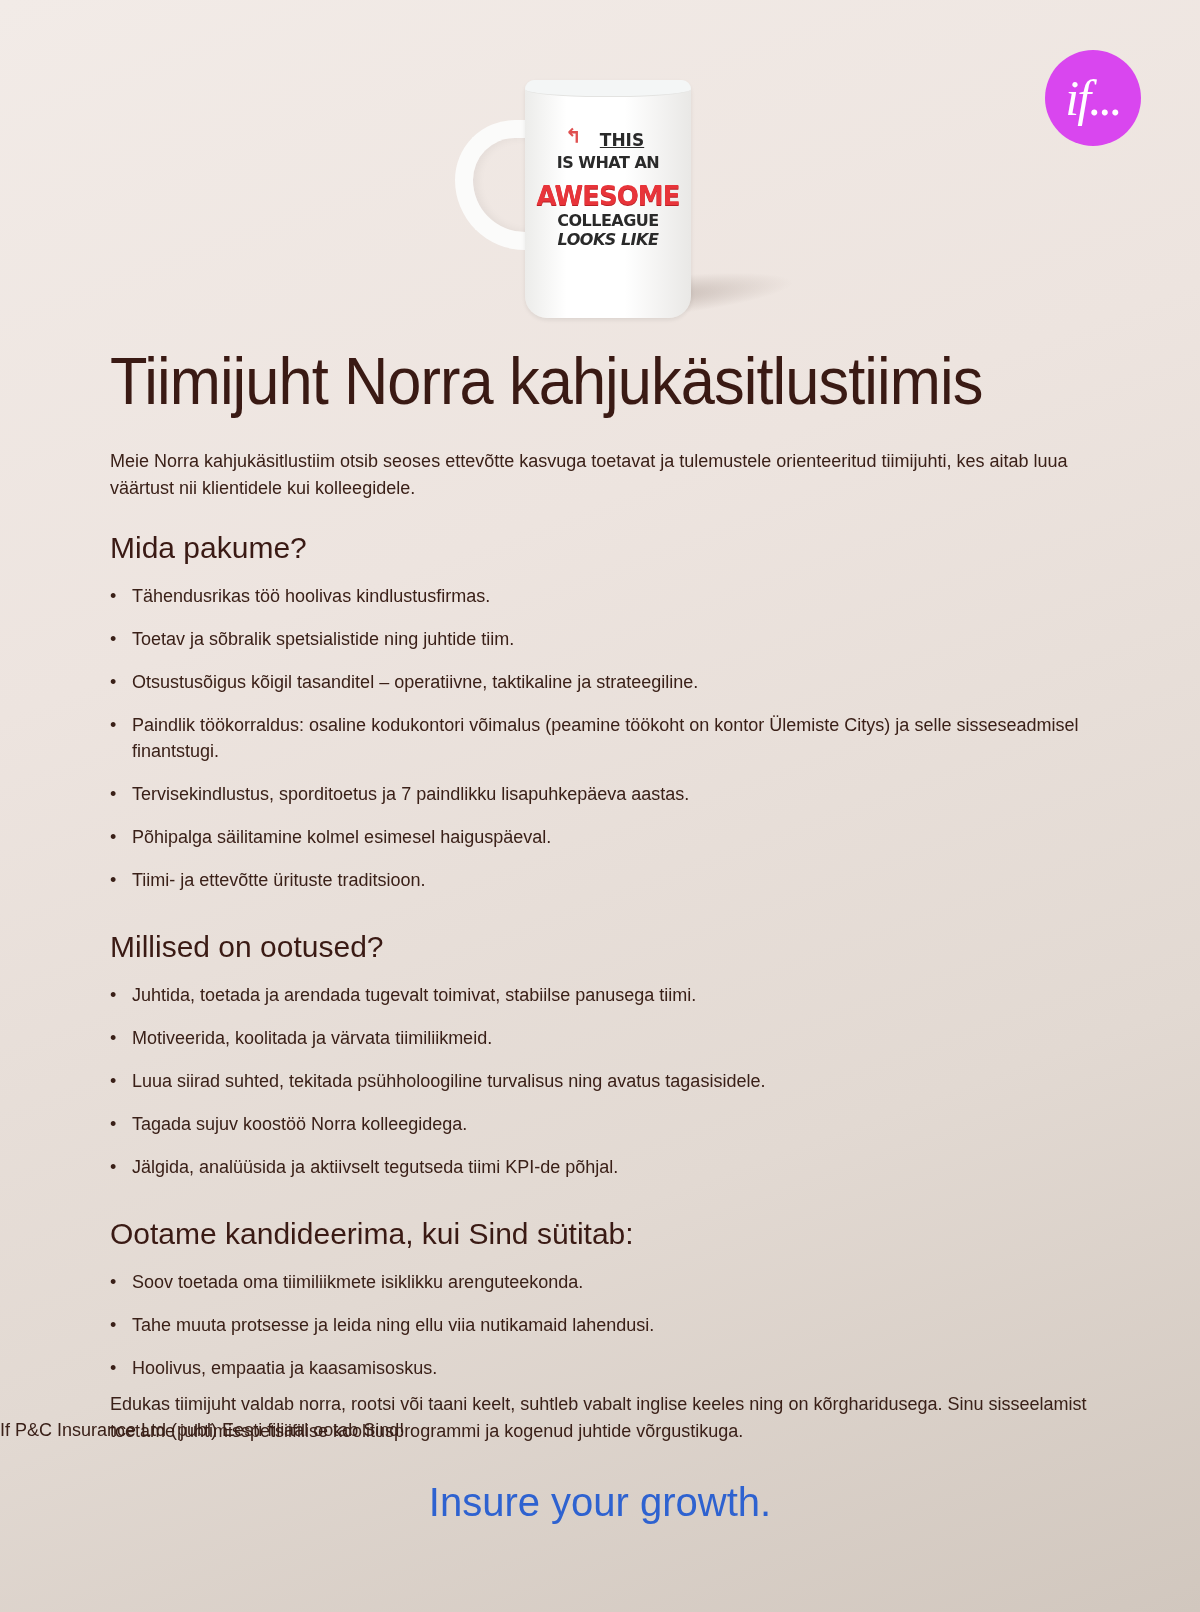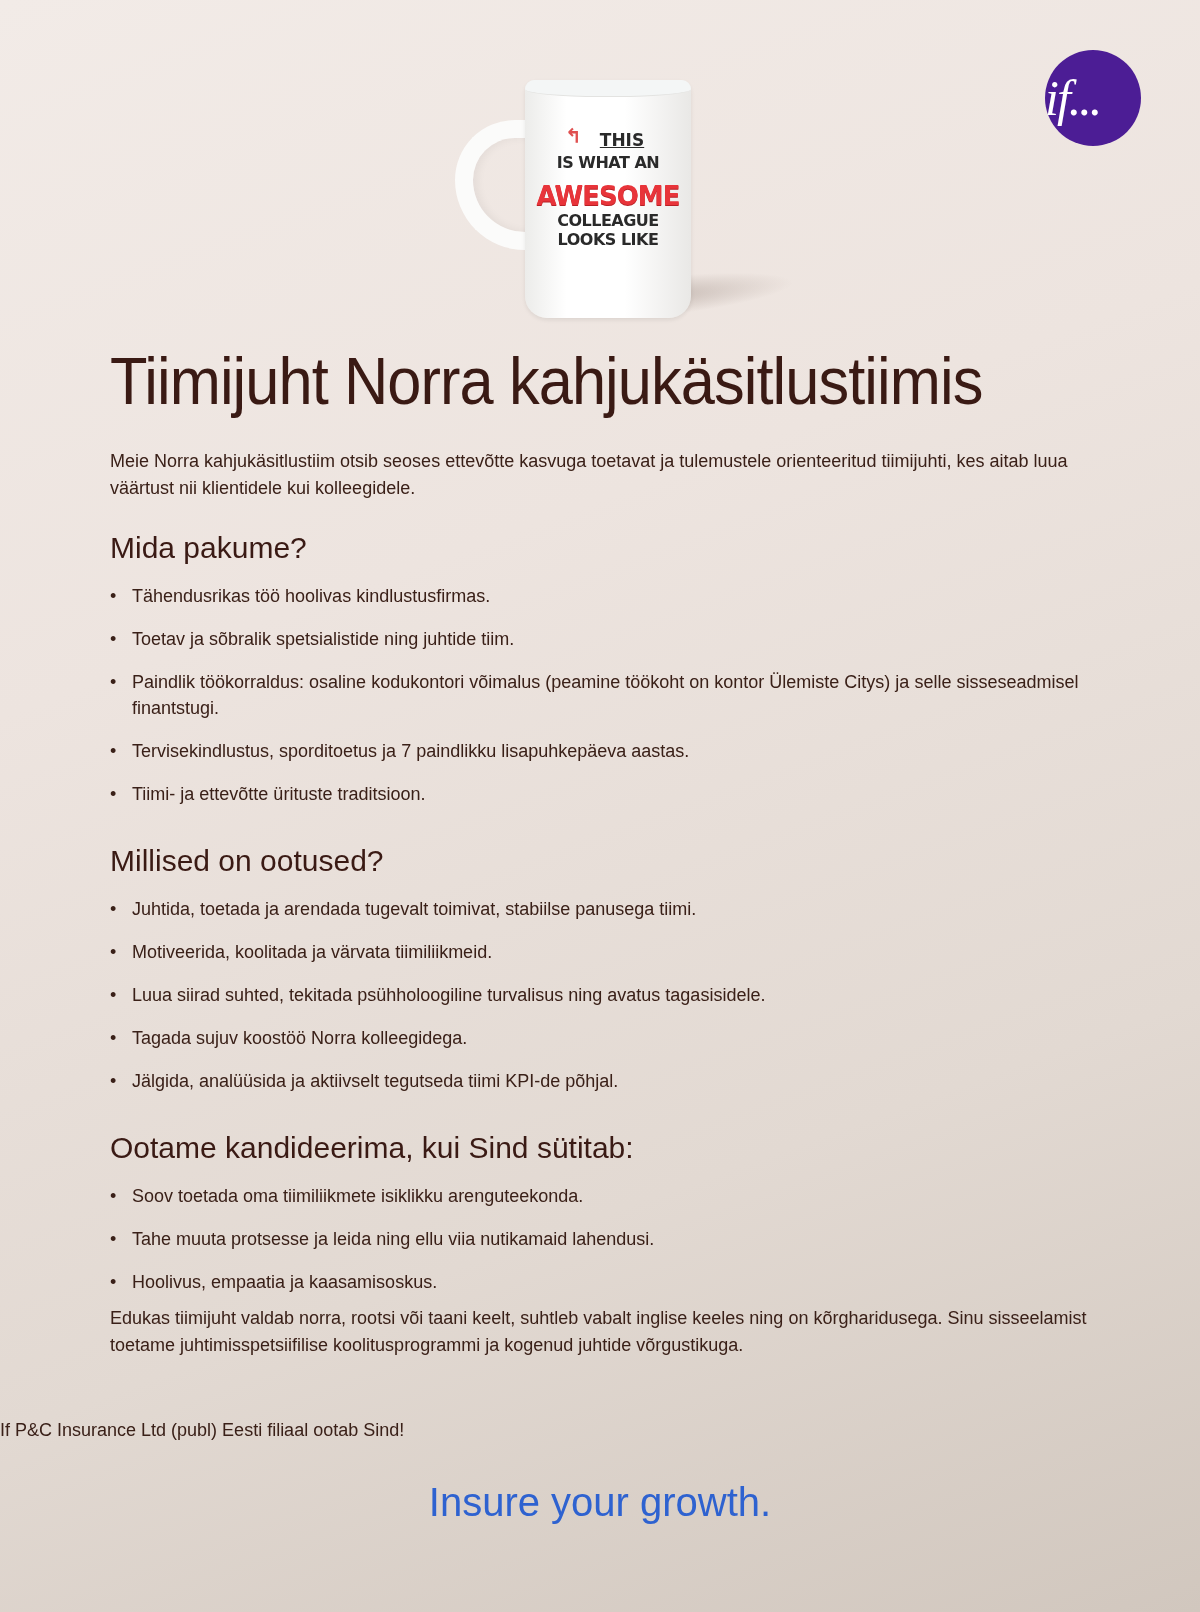--- a/index.html
+++ b/index.html
@@ -4,22 +4,22 @@
   <style>
     html, body { margin: 0; padding: 0; }
     body {
       width: 1200px; height: 1612px; overflow: hidden; position: relative;
       background: linear-gradient(160deg, #f2ebe7 0%, #ede4df 35%, #e2d9d2 70%, #d1c7be 100%);
       font-family: "Liberation Sans", sans-serif;
       color: #3a2018;
     }
     .logo {
       position: absolute; left: 1045px; top: 50px; width: 96px; height: 96px;
-      border-radius: 50%; background: #4c1d95;
-      display: flex; align-items: center; 
+      border-radius: 50%; background: #d946ef;
+      display: flex; align-items: center; justify-content: center;
       color: #fff; font-family: "Liberation Serif", serif; font-style: italic;
       font-size: 50px; letter-spacing: -2px;
     }
     .mug-wrap { position: absolute; left: 455px; top: 80px; width: 360px; height: 250px; }
     .mug-shadow {
       position: absolute; left: 190px; top: 190px; width: 150px; height: 40px;
       background: radial-gradient(ellipse at left, rgba(120,100,90,0.35), rgba(120,100,90,0) 70%);
       transform: rotate(-6deg);
     }
     .mug-handle {
@@ -45,21 +45,21 @@
       line-height: 1;
     }
     .mug-text .l1 { font-size: 17px; text-decoration: underline; position: relative; left: 14px; }
     .mug-text .arrow { position: absolute; left: 40px; top: -6px; color: #e05050; font-size: 20px; }
     .mug-text .l2 { font-size: 16px; margin-top: 6px; letter-spacing: -0.5px; }
     .mug-text .awesome {
       font-size: 26px; color: #e8343a; margin-top: 12px; letter-spacing: -1px;
       text-shadow: 0 1px 0 #b82025;
     }
     .mug-text .l4 { font-size: 16px; margin-top: 4px; letter-spacing: -0.5px; }
-    .mug-text .l5 { font-size: 16px; margin-top: 3px; letter-spacing: -0.5px; }
+    .mug-text .l5 { font-size: 16px; margin-top: 3px; letter-spacing: -0.5px; font-style: italic; }
 
     .content { position: absolute; left: 110px; top: 345px; width: 1000px; }
     h1 {
       margin: 0; font-weight: normal; font-size: 66px; letter-spacing: -1px;
       color: #3a1a14; line-height: 1.1; white-space: nowrap;
       font-family: "Liberation Sans Narrow", "Liberation Sans", sans-serif;
       transform: scaleX(0.93); transform-origin: left;
     }
     .intro { margin: 30px 0 0 0; font-size: 18px; line-height: 27px; color: #3a2018; }
     h2 { margin: 28px 0 10px 0; font-weight: normal; font-size: 30px; color: #3a1a14; line-height: 1.2; }
@@ -106,22 +106,24 @@
 
 <div class="content">
   <h1>Tiimijuht Norra kahjukäsitlustiimis</h1>
   <p class="intro">Meie Norra kahjukäsitlustiim otsib seoses ettevõtte kasvuga toetavat ja tulemustele orienteeritud tiimijuhti, kes aitab luua väärtust nii klientidele kui kolleegidele.</p>
 
   <section>
     <h2>Mida pakume?</h2>
     <ul>
       <li>Tähendusrikas töö hoolivas kindlustusfirmas.</li>
       <li>Toetav ja sõbralik spetsialistide ning juhtide tiim.</li>
+      <li>Otsustusõigus kõigil tasanditel – operatiivne, taktikaline ja strateegiline.</li>
       <li>Paindlik töökorraldus: osaline kodukontori võimalus (peamine töökoht on kontor Ülemiste Citys) ja selle sisseseadmisel finantstugi.</li>
       <li>Tervisekindlustus, sporditoetus ja 7 paindlikku lisapuhkepäeva aastas.</li>
+      <li>Põhipalga säilitamine kolmel esimesel haiguspäeval.</li>
       <li>Tiimi- ja ettevõtte ürituste traditsioon.</li>
     </ul>
   </section>
 
   <section>
     <h2 style="margin-top:36px;">Millised on ootused?</h2>
     <ul>
       <li>Juhtida, toetada ja arendada tugevalt toimivat, stabiilse panusega tiimi.</li>
       <li>Motiveerida, koolitada ja värvata tiimiliikmeid.</li>
       <li>Luua siirad suhted, tekitada psühholoogiline turvalisus ning avatus tagasisidele.</li>

